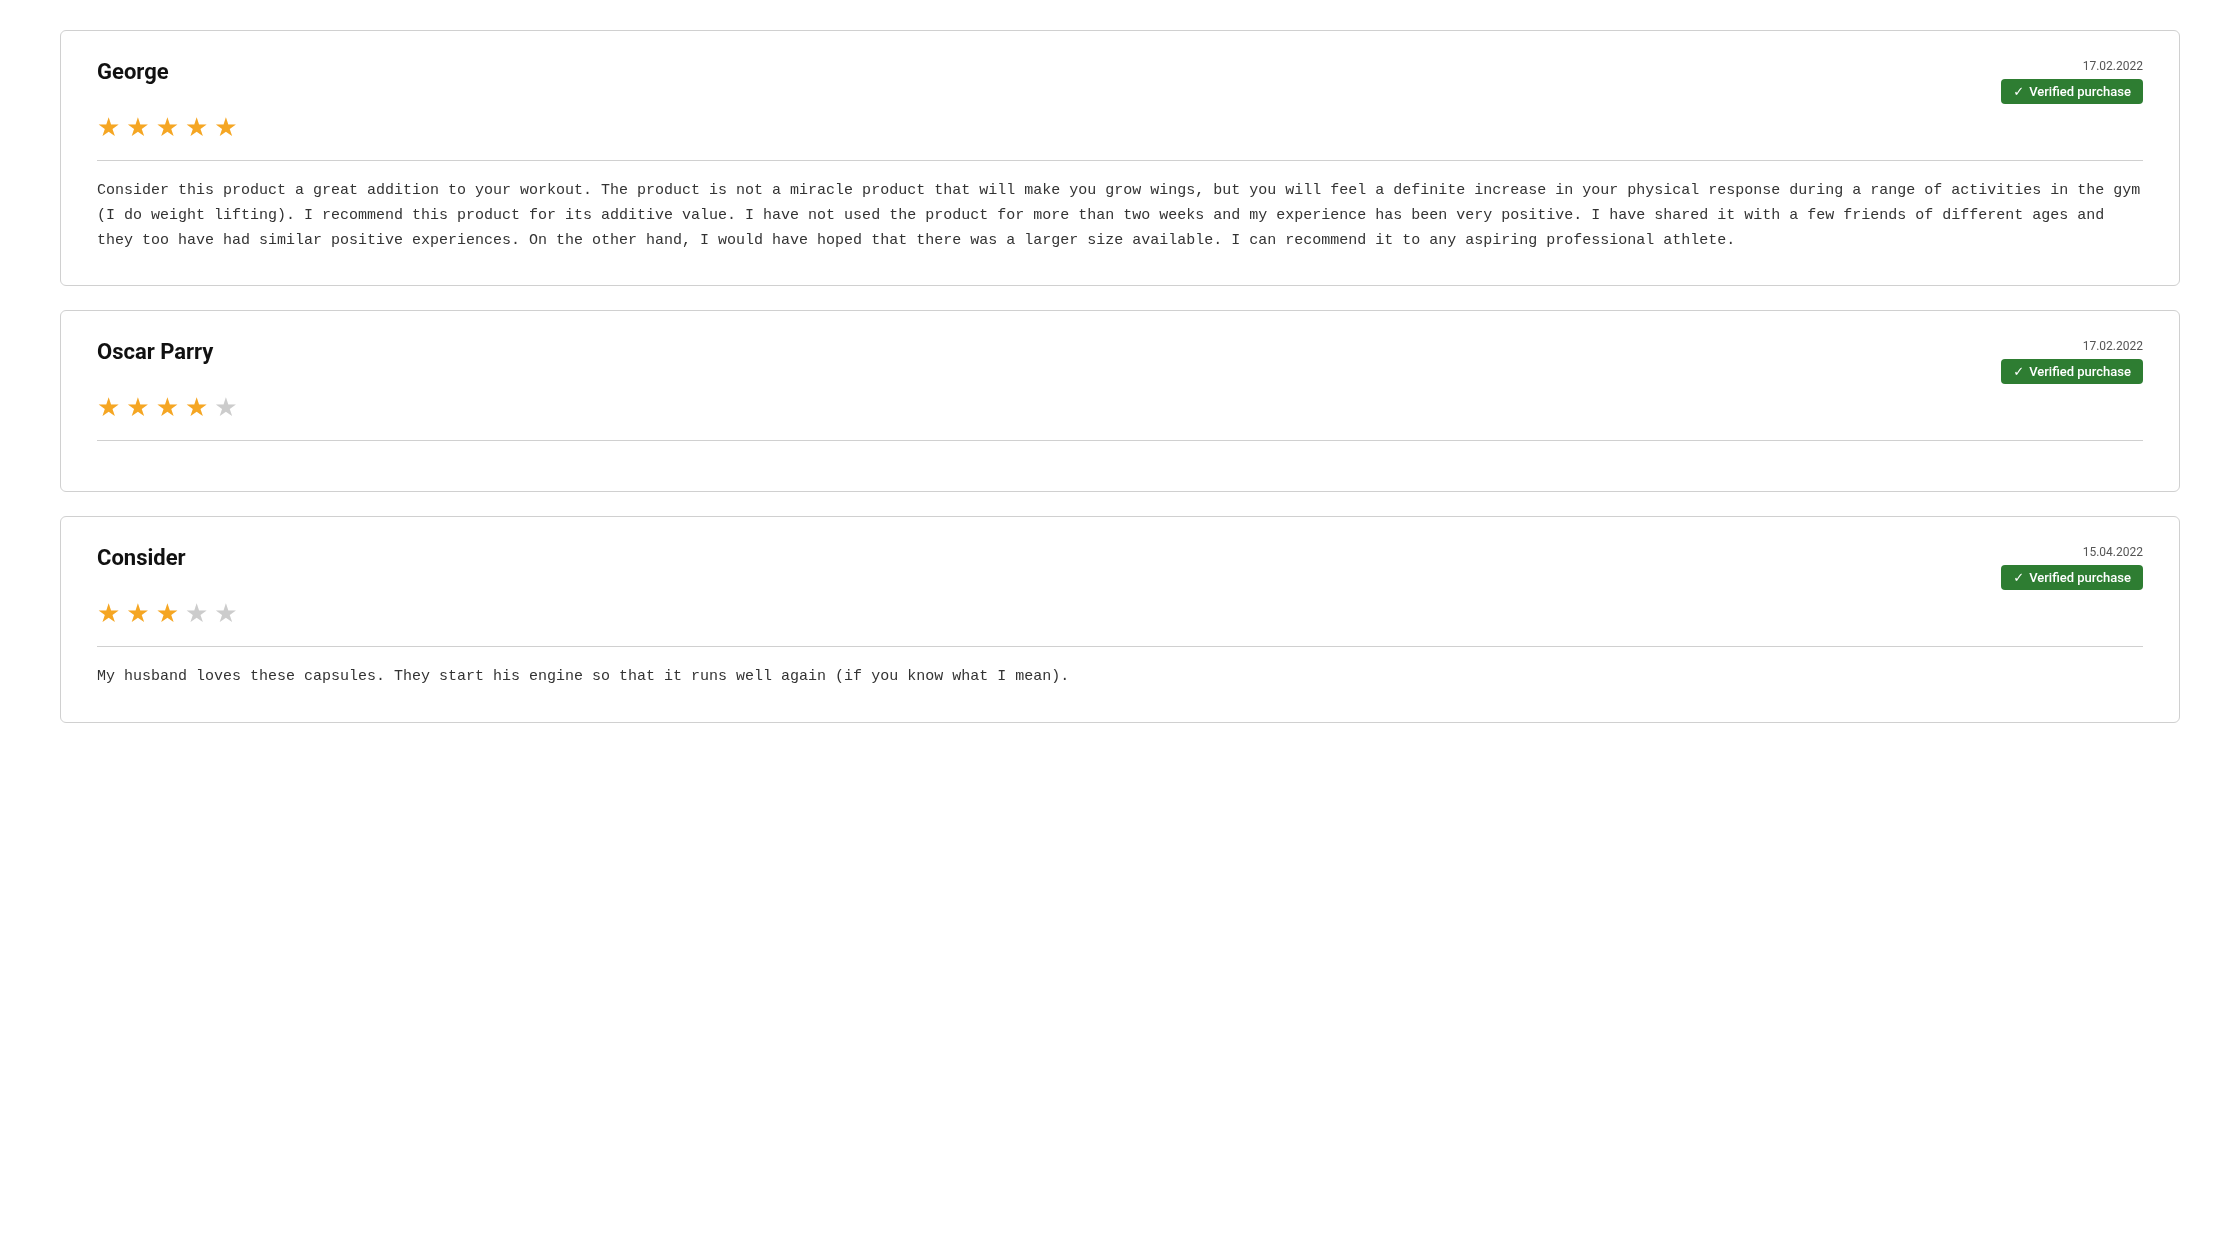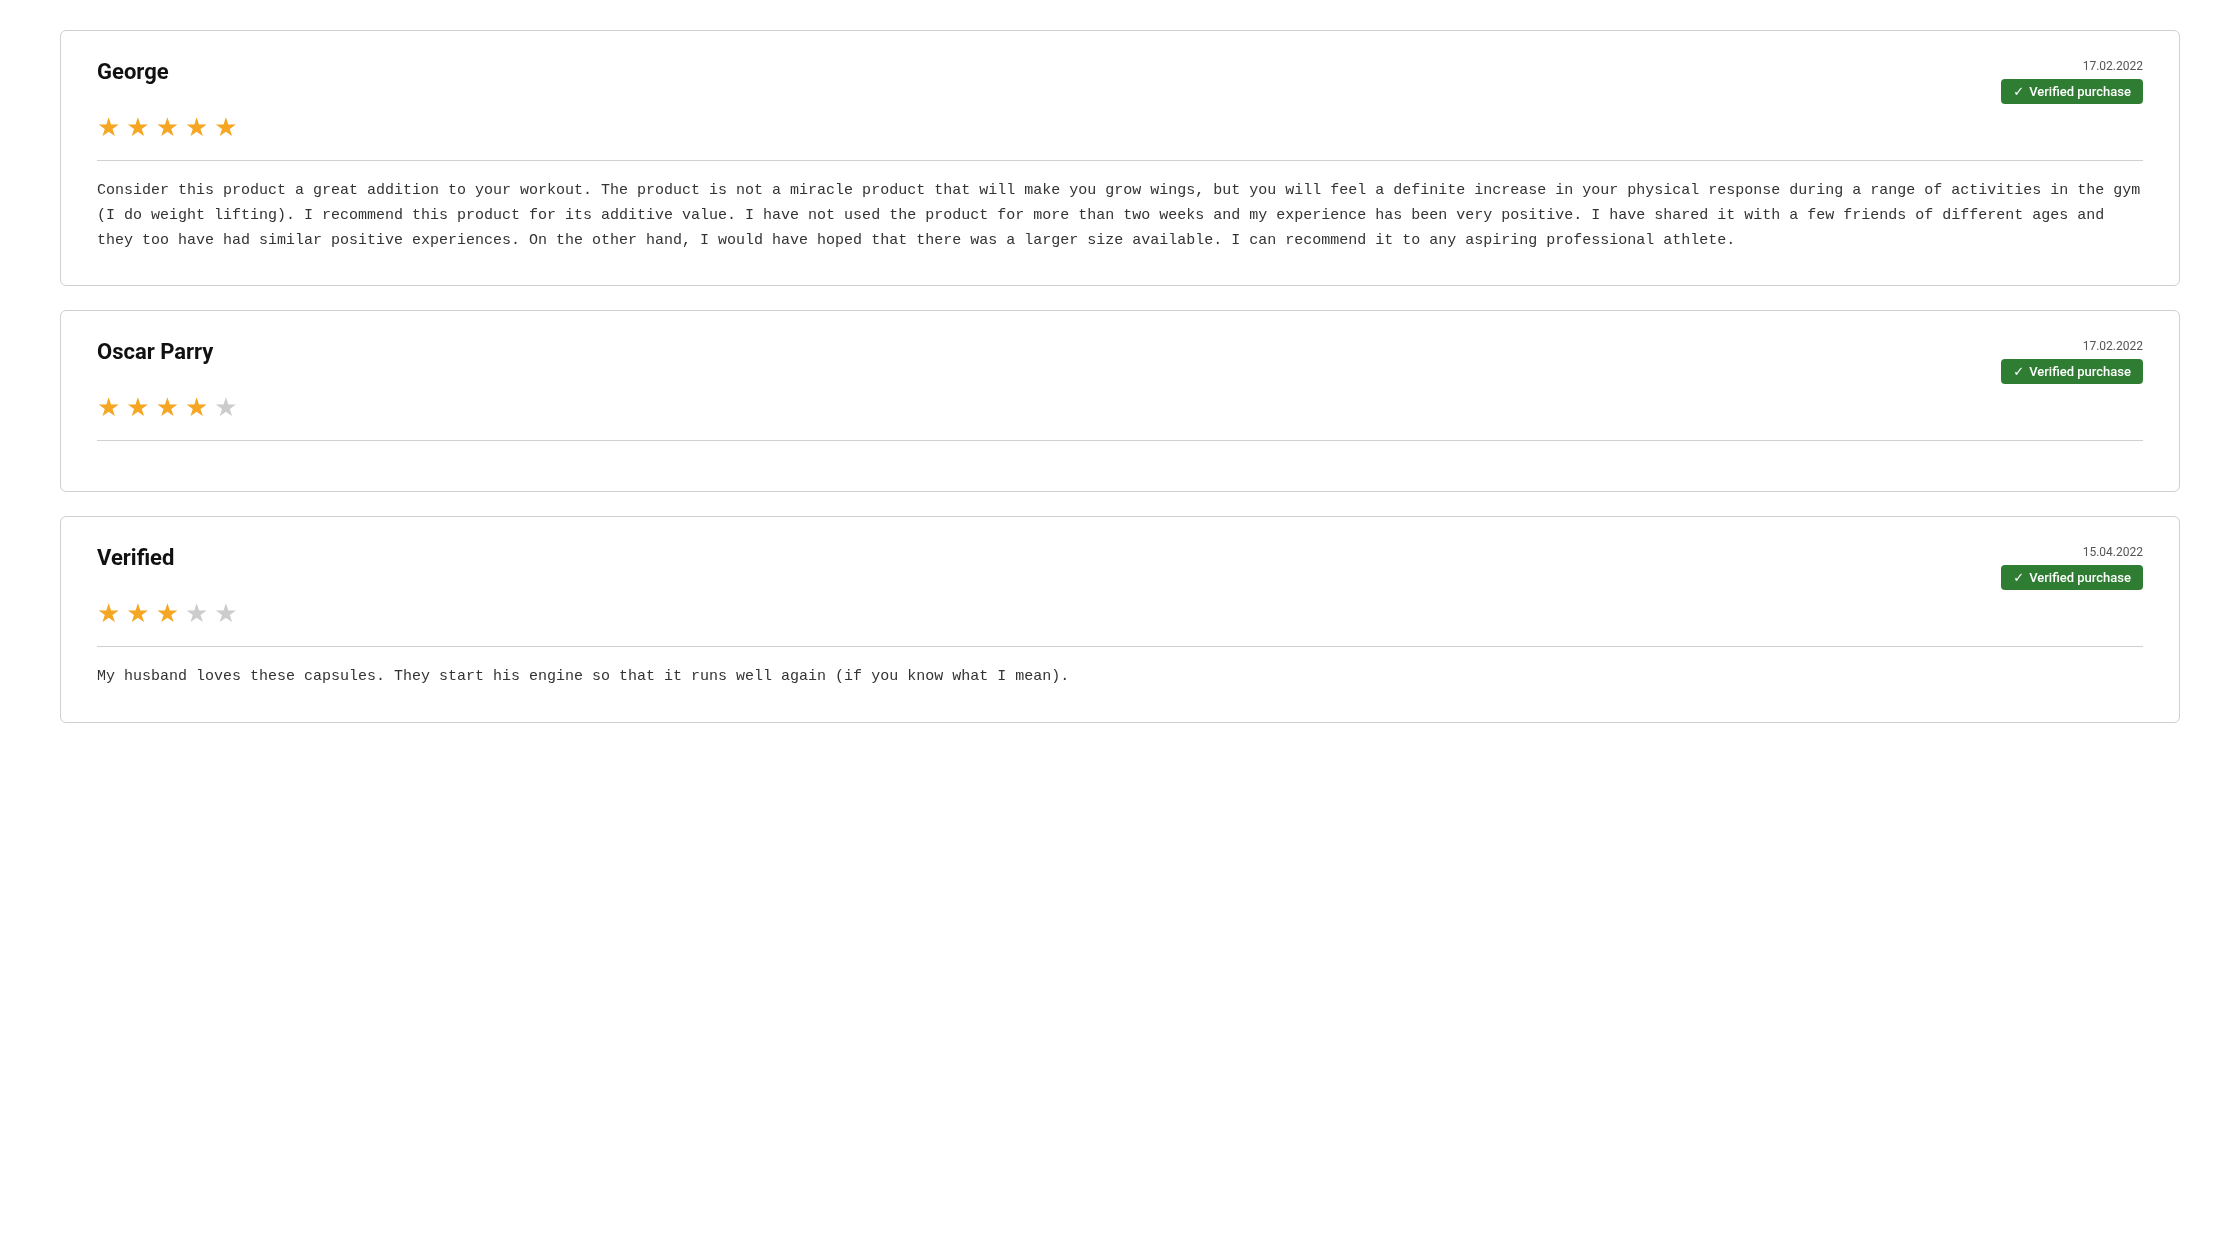--- a/index.html
+++ b/index.html
@@ -133,21 +133,21 @@
         <span class="star">★</span>
         <span class="star">★</span>
         <span class="star">★</span>
         <span class="star">★</span>
         <span class="star empty">★</span>
       </div>
       <hr class="divider">
     </div>
     <div class="review-card">
       <div class="review-header">
-        <div class="reviewer-name">Verified</div>
+        <div class="reviewer-name">Consider</div>
         <div class="review-meta">
           <div class="review-date">15.04.2022</div>
           <div class="verified-badge">
             <span class="check-icon">✓</span>
             <span>Verified purchase</span>
           </div>
         </div>
       </div>
       <div class="stars-row">
         <span class="star">★</span>

